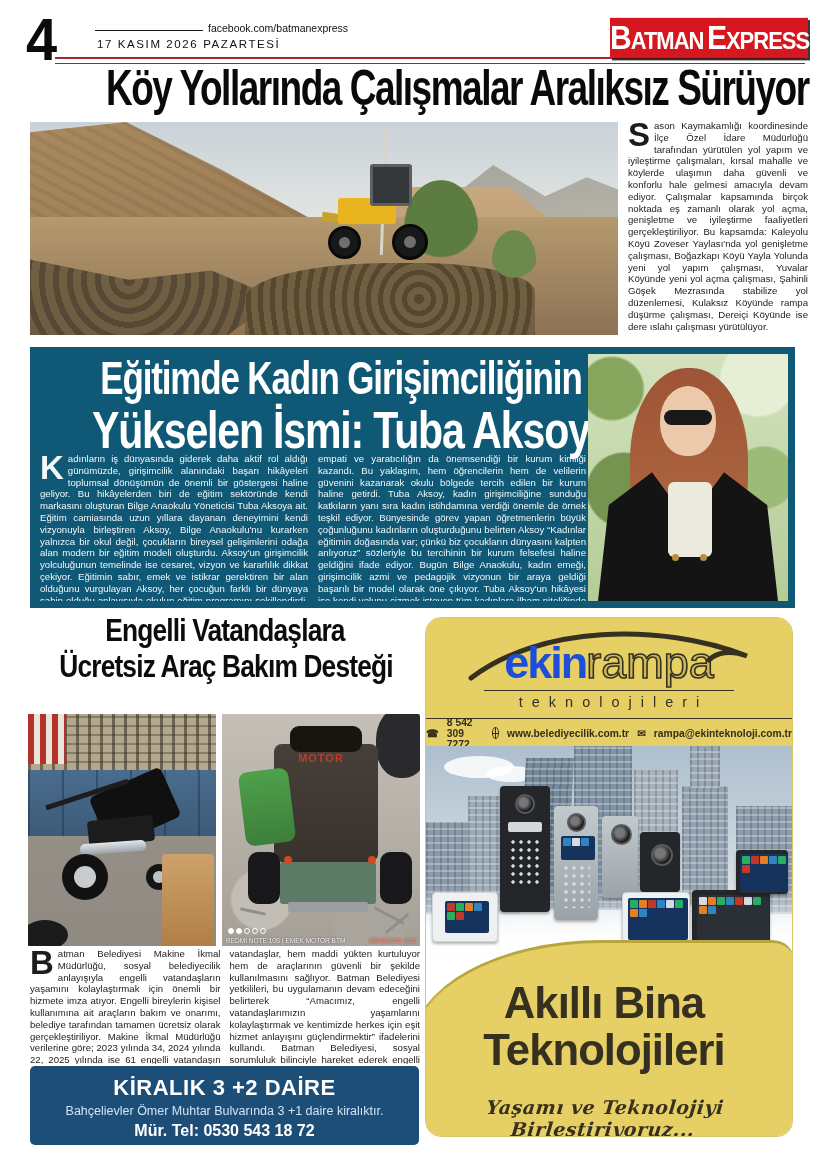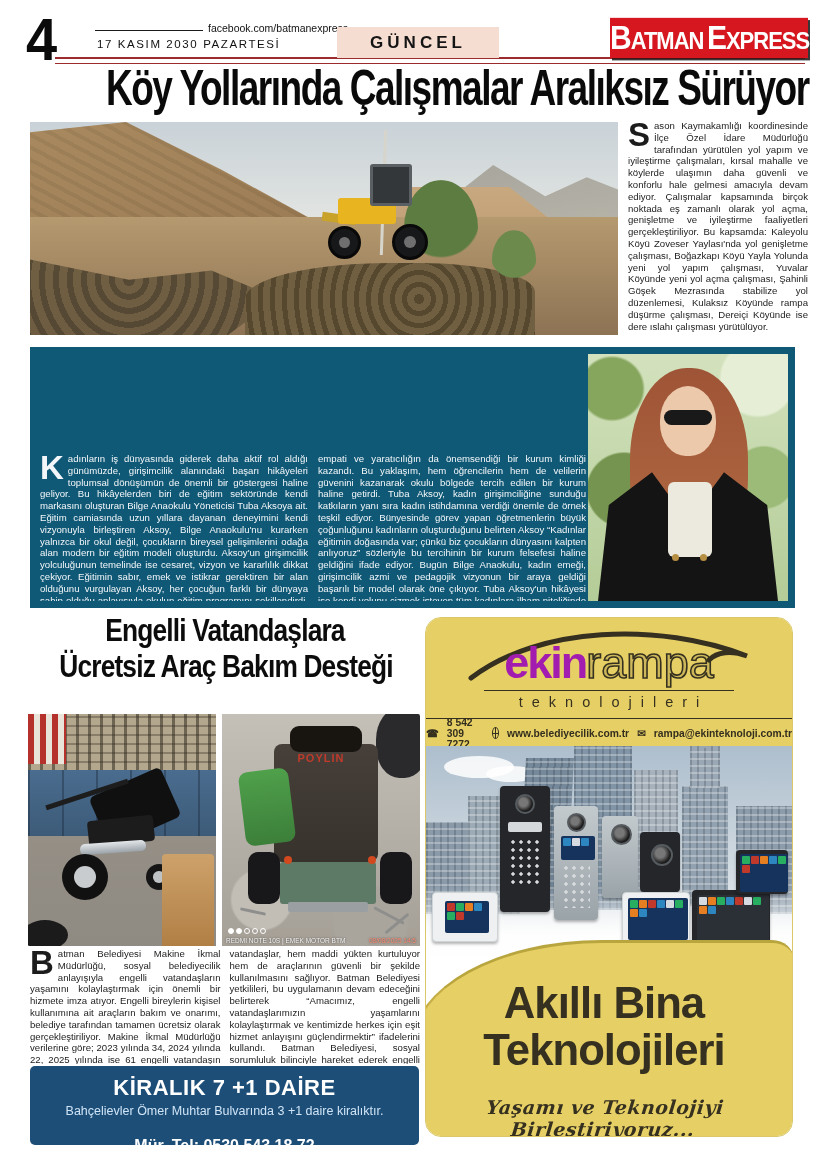--- a/index.html
+++ b/index.html
@@ -131,28 +131,28 @@
   .wm .ts{color:#ff8b72;}
 
   
   .cols2{left:30px;top:948px;width:390px;height:116px;display:flex;gap:9px;overflow:hidden;}
   .cols2>div{flex:1;}
 
   
   .classif{left:30px;top:1066px;width:389px;height:79px;background:#1d4e78;border-radius:5px;text-align:center;color:#fff;}
   .cl-t{margin-top:9px;font-size:22px;font-weight:bold;letter-spacing:.5px;}
   .cl-b{margin-top:3px;font-size:12.5px;color:#cfe4f6;}
-  .cl-p{margin-top:19px;font-size:16px;font-weight:bold;}
+  .cl-p{margin-top:4px;font-size:16px;font-weight:bold;}
 
   
   .ad{left:425px;top:617px;width:366px;height:518px;border-radius:16px;overflow:hidden;border:1px solid #d9c76a;background:#fff;}
   .ad-top{position:absolute;left:0;top:0;right:0;height:100px;background:#e6cf65;}
   .logo-arc{position:absolute;left:33px;top:4px;}
   .logo-row{position:absolute;left:0;right:0;top:22px;text-align:center;white-space:nowrap;line-height:1;}
-  .lg-b{font-size:45px;font-weight:bold;color:#a21caf;letter-spacing:-2px;}
+  .lg-b{font-size:45px;font-weight:bold;color:#1d4ed8;letter-spacing:-2px;}
   .lg-l{font-size:45px;color:rgba(53,48,31,.14);-webkit-text-stroke:1.6px #35301f;letter-spacing:0px;}
   .logo-line{position:absolute;left:58px;right:58px;top:72px;border-top:1.4px solid #35301f;}
   .logo-sub{position:absolute;left:0;right:0;top:76px;text-align:center;font-size:14.5px;letter-spacing:9px;
             padding-left:9px;color:#35301f;}
   .ad-contact{position:absolute;left:0;top:100px;right:0;height:28px;background:#e6cf65;border-top:1.6px solid #35301f;
               display:flex;align-items:center;justify-content:center;gap:8px;font-size:10.3px;font-weight:bold;color:#332e1e;}
   .globe{width:10px;height:10px;border:1.3px solid #332e1e;border-radius:50%;display:inline-block;
          background:linear-gradient(#332e1e,#332e1e) center/100% 1px no-repeat,
                     linear-gradient(#332e1e,#332e1e) center/1px 100% no-repeat;}
   .ad-photo{position:absolute;left:0;top:128px;right:0;height:210px;overflow:hidden;
@@ -182,23 +182,22 @@
           font-size:19px;transform:skewX(-6deg);letter-spacing:.5px;}
 </style>
 </head>
 <body>
 
 <div id="pg">
 
   <div class="abs pgnum">4</div>
   <div class="abs fbline"></div>
   <div class="abs fburl">facebook.com/batmanexpress</div>
-  <div class="abs hdate">17 KASIM 2030 PAZARTESİ</div>
+  <div class="abs hdate">17 KASIM 2026 PAZARTESİ</div>
   <div class="abs hrule"></div>
-  <div class="abs guncel">GÜNCEL</div>
   <div class="abs mast">
     <span class="big">B</span><span class="sml">ATMAN</span>
     <span class="big">E</span><span class="sml">XPRESS</span>
   </div>
 
   <div class="abs h1">Köy Yollarında Çalışmalar Aralıksız Sürüyor</div>
 
   <div class="abs road">
     <div class="r-mtn"></div>
     <div class="r-hill"></div>
@@ -220,20 +219,24 @@
           <i></i>
         </div>
     </div>
   </div>
 
   <div class="abs col-right btxt">
     <span class="dc">S</span><span>ason Kaymakamlığı koordinesinde İlçe Özel İdare Müdürlüğü tarafından yürütülen yol yapım ve iyileştirme çalışmaları, kırsal mahalle ve köylerde ulaşımın daha güvenli ve konforlu hale gelmesi amacıyla devam ediyor. Çalışmalar kapsamında birçok noktada eş zamanlı olarak yol açma, genişletme ve iyileştirme faaliyetleri gerçekleştiriliyor. Bu kapsamda: Kaleyolu Köyü Zoveser Yaylası'nda yol genişletme çalışması, Boğazkapı Köyü Yayla Yolunda yeni yol yapım çalışması, Yuvalar Köyünde yeni yol açma çalışması, Şahinli Göşek Mezrasında stabilize yol düzenlemesi, Kulaksız Köyünde rampa düşürme çalışması, Dereiçi Köyünde ise dere ıslahı çalışması yürütülüyor.</span>
   </div>
 
   <div class="abs teal">
+    <div class="heads">
+      <div class="hl2a">Eğitimde Kadın Girişimciliğinin</div>
+      <div class="hl2b">Yükselen İsmi: Tuba Aksoy</div>
+    </div>
     <div class="cols btxt inv">
       <div>
         <span class="dc">K</span><span>adınların iş dünyasında giderek daha aktif rol aldığı günümüzde, girişimcilik alanındaki başarı hikâyeleri toplumsal dönüşümün de önemli bir göstergesi haline geliyor. Bu hikâyelerden biri de eğitim sektöründe kendi markasını oluşturan Bilge Anaokulu Yöneticisi Tuba Aksoya ait. Eğitim camiasında uzun yıllara dayanan deneyimini kendi vizyonuyla birleştiren Aksoy, Bilge Anaokulu'nu kurarken yalnızca bir okul değil, çocukların bireysel gelişimlerini odağa alan modern bir eğitim modeli oluşturdu. Aksoy'un girişimcilik yolculuğunun temelinde ise cesaret, vizyon ve kararlılık dikkat çekiyor. Eğitimin sabır, emek ve istikrar gerektiren bir alan olduğunu vurgulayan Aksoy, her çocuğun farklı bir dünyaya sahip olduğu anlayışıyla okulun eğitim programını şekillendirdi. Onun liderliğinde Bilge Anaokulu; akademik başarı kadar duygusal zekâ,</span>
       </div>
       <div>
         <span>empati ve yaratıcılığın da önemsendiği bir kurum kimliği kazandı. Bu yaklaşım, hem öğrencilerin hem de velilerin güvenini kazanarak okulu bölgede tercih edilen bir kurum haline getirdi. Tuba Aksoy, kadın girişimciliğine sunduğu katkıların yanı sıra kadın istihdamına verdiği önemle de örnek teşkil ediyor. Bünyesinde görev yapan öğretmenlerin büyük çoğunluğunu kadınların oluşturduğunu belirten Aksoy “Kadınlar eğitimin doğasında var; çünkü biz çocukların dünyasını kalpten anlıyoruz” sözleriyle bu tercihinin bir kurum felsefesi haline geldiğini ifade ediyor. Bugün Bilge Anaokulu, kadın emeği, girişimcilik azmi ve pedagojik vizyonun bir araya geldiği başarılı bir model olarak öne çıkıyor. Tuba Aksoy'un hikâyesi ise kendi yolunu çizmek isteyen tüm kadınlara ilham niteliğinde güçlü bir mesaj veriyor: “İnanırsan, eğitim de hayat da seninle birlikte değişir.”</span>
       </div>
     </div>
     <div class="tphoto">
       <div class="w-hair"></div>
@@ -266,21 +269,21 @@
       <div class="p1-w2">
           <i></i>
         </div>
       <div class="p1-wood"></div>
       <div class="p1-blob"></div>
     </div>
     <div class="ph ph2">
       <div class="p2-moto"></div>
       <div class="p2-back"></div>
       <div class="p2-head"></div>
-      <div class="p2-brand">POYLIN</div>
+      <div class="p2-brand">MOTOR</div>
       <div class="p2-bag"></div>
       <div class="p2-deck"></div>
       <div class="p2-tray"></div>
       <div class="p2-w1"></div>
       <div class="p2-w2"></div>
       <div class="p2-r1"></div>
       <div class="p2-r2"></div>
       <div class="p2-tool" style="left:150px;top:200px;width:34px;transform:rotate(28deg);"></div>
       <div class="p2-tool" style="left:160px;top:208px;width:30px;transform:rotate(-40deg);"></div>
       <div class="p2-tool" style="left:18px;top:196px;width:26px;transform:rotate(12deg);"></div>
@@ -301,21 +304,21 @@
   <div class="abs cols2 btxt">
     <div>
       <span class="dc">B</span><span>atman Belediyesi Makine İkmal Müdürlüğü, sosyal belediyecilik anlayışıyla engelli vatandaşların yaşamını kolaylaştırmak için önemli bir hizmete imza atıyor. Engelli bireylerin kişisel kullanımına ait araçların bakım ve onarımı, belediye tarafından tamamen ücretsiz olarak gerçekleştiriliyor. Makine İkmal Müdürlüğü verilerine göre; 2023 yılında 34, 2024 yılında 22, 2025 yılında ise 61 engelli vatandaşın aracı ücretsiz bakım ve onarımdan geçirildi. Bu hizmet sayesinde engelli</span>
     </div>
     <div>
       <span>vatandaşlar, hem maddi yükten kurtuluyor hem de araçlarının güvenli bir şekilde kullanılmasını sağlıyor. Batman Belediyesi yetkilileri, bu uygulamanın devam edeceğini belirterek “Amacımız, engelli vatandaşlarımızın yaşamlarını kolaylaştırmak ve kentimizde herkes için eşit hizmet anlayışını güçlendirmektir” ifadelerini kullandı. Batman Belediyesi, sosyal sorumluluk bilinciyle hareket ederek engelli bireylerin her alanda yanında olmaya devam ediyor.</span>
     </div>
   </div>
 
   <div class="abs classif">
-    <div class="cl-t">KİRALIK 7 +1 DAİRE</div>
+    <div class="cl-t">KİRALIK 3 +2 DAİRE</div>
     <div class="cl-b">Bahçelievler Ömer Muhtar Bulvarında 3 +1 daire kiralıktır.</div>
     <div class="cl-p">Mür. Tel: 0530 543 18 72</div>
   </div>
 
   <div class="abs ad">
     <div class="ad-top">
       <svg class="logo-arc" width="300" height="60" viewBox="0 0 300 60">
         <path d="M12,56 C80,4 200,0 288,34 C272,28 258,30 250,38" fill="none" stroke="#35301f" stroke-width="5" stroke-linecap="round"></path>
       </svg>
       <div class="logo-row">

